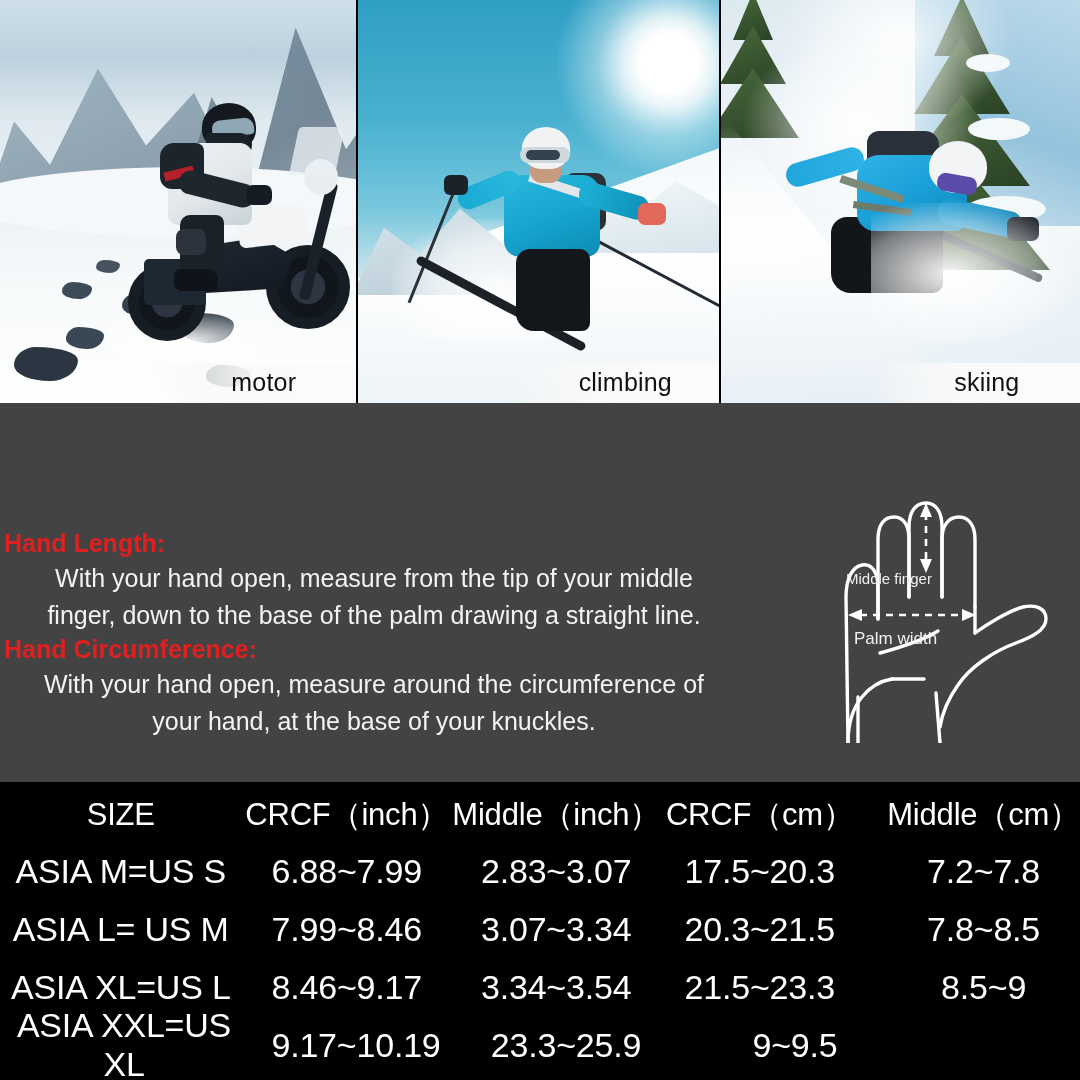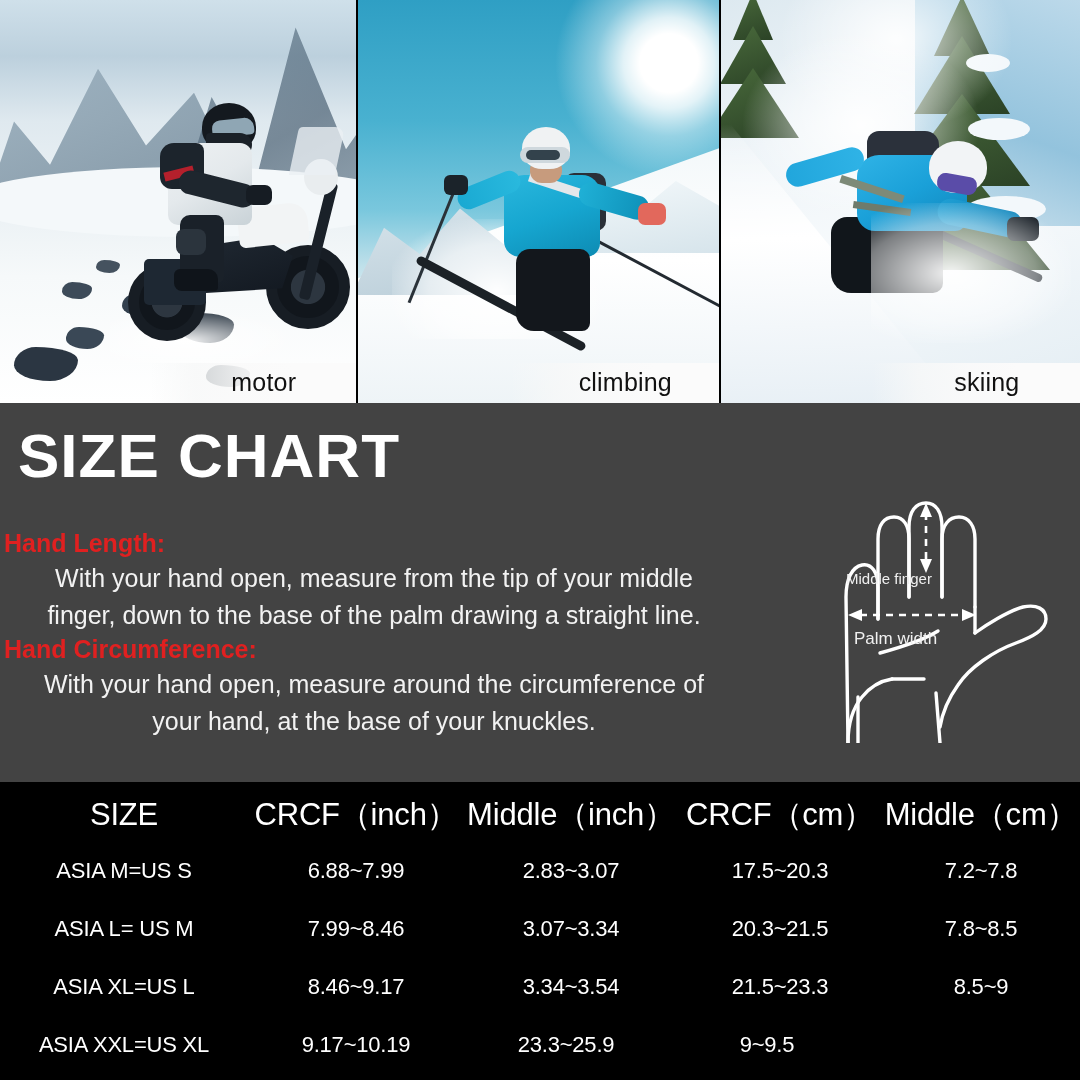--- a/index.html
+++ b/index.html
@@ -209,28 +209,28 @@
   .hand-wrap svg { width:100%; height:100%; display:block; }
   .diag-label { position:absolute; color:#f0f0f0; font-size:15px; white-space:nowrap; }
   .lbl-mid { left:28px; top:123px; }
   .lbl-palm { left:36px; top:182px; font-size:17px; }
 
   
   .table { position:absolute; top:782px; left:0; width:1080px; height:386px;
            background:#000; padding-top:6px; }
   .trow { display:flex; align-items:center; width:1080px; height:58px; }
   .trow.head { height:54px; }
-  .tcell { color:#ffffff; text-align:center; font-size:22px;
+  .tcell { color:#ffffff; text-align:center; font-size:34px;
            font-stretch:condensed; letter-spacing:-.2px; }
   .trow.head .tcell { font-size:31px; }
   .c0 { width:248px; }
   .c1 { width:216px; }
   .c2 { width:214px; }
   .c3 { width:204px; }
-  .c4 { width:198px; }
+  .c4 { width:198px;margin-left:28px; }
 </style>
 </head>
 <body>
 
 <div class="page">
 
   <div class="photo-strip">
 
     <div class="photo p1">
       <div class="ph1-bg"></div>
@@ -332,21 +332,20 @@
         <div class="s3-goggle"></div>
       </div>
       <div class="ph3-spray"></div>
       <div class="caption">skiing</div>
     </div>
 
   </div>
 
   <div class="info">
 
-    <div class="title">SIZE CHART</div>
 
     <div class="copy">
       <div class="lead">Hand Length:</div>
       <div class="body-line">With your hand open, measure from the tip of your middle</div>
       <div class="body-line">finger, down to the base of the palm drawing a straight line.</div>
       <div class="lead">Hand Circumference:</div>
       <div class="body-line">With your hand open, measure around the circumference of</div>
       <div class="body-line">your hand, at the base of your knuckles.</div>
     </div>
 

